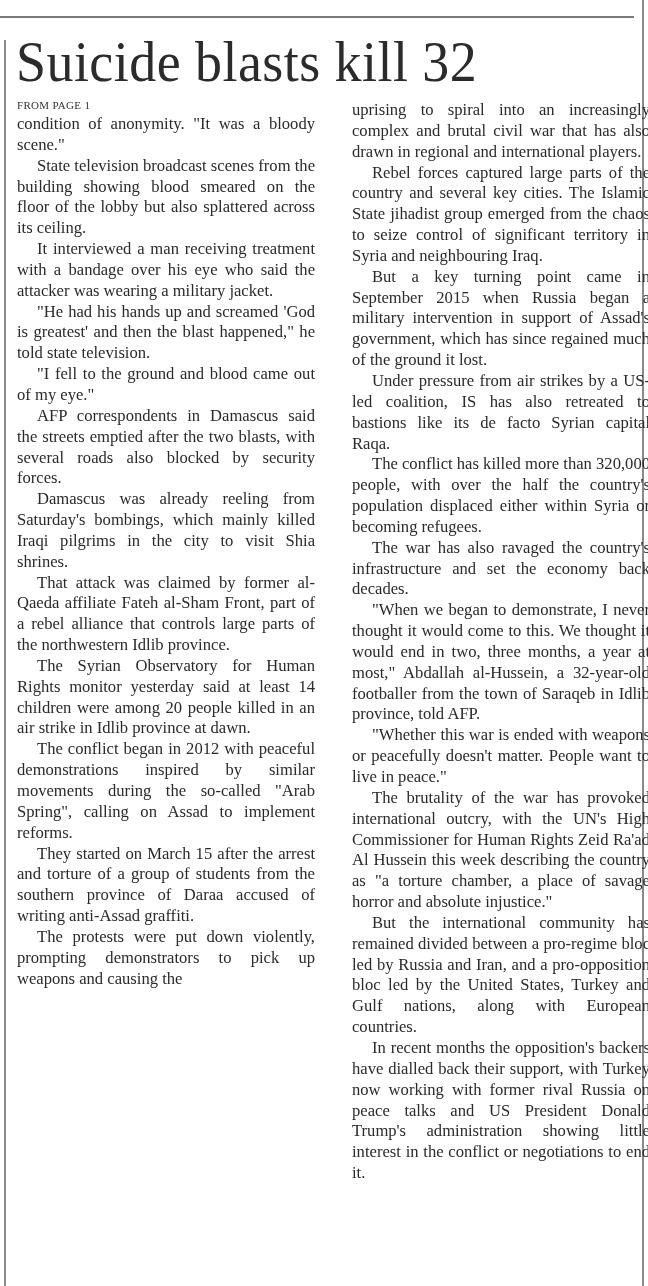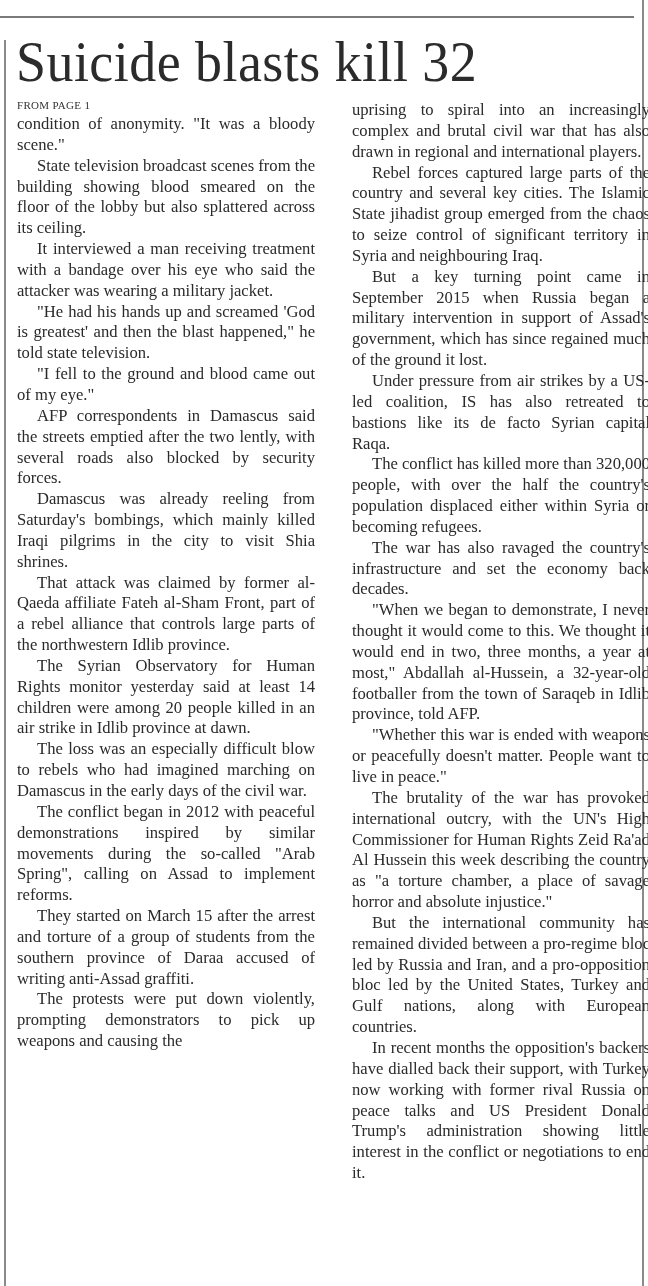--- a/index.html
+++ b/index.html
@@ -39,25 +39,24 @@
 
 <h1 class="headline">Suicide blasts kill 32</h1>
 <div class="kicker">FROM PAGE 1</div>
 
 <div class="col left">
   <p class="first">condition of anonymity. "It was a bloody scene."</p>
   <p>State television broadcast scenes from the building showing blood smeared on the floor of the lobby but also splattered across its ceiling.</p>
   <p>It interviewed a man receiving treatment with a bandage over his eye who said the attacker was wearing a military jacket.</p>
   <p>"He had his hands up and screamed 'God is greatest' and then the blast happened," he told state television.</p>
   <p>"I fell to the ground and blood came out of my eye."</p>
-  <p>AFP correspondents in Damascus said the streets emptied after the two lently, with several roads also blocked by security forces.</p>
+  <p>AFP correspondents in Damascus said the streets emptied after the two blasts, with several roads also blocked by security forces.</p>
   <p>Damascus was already reeling from Saturday's bombings, which mainly killed Iraqi pilgrims in the city to visit Shia shrines.</p>
   <p>That attack was claimed by former al-Qaeda affiliate Fateh al-Sham Front, part of a rebel alliance that controls large parts of the northwestern Idlib province.</p>
   <p>The Syrian Observatory for Human Rights monitor yesterday said at least 14 children were among 20 people killed in an air strike in Idlib province at dawn.</p>
-  <p>The loss was an especially difficult blow to rebels who had imagined marching on Damascus in the early days of the civil war.</p>
   <p>The conflict began in 2012 with peaceful demonstrations inspired by similar movements during the so-called "Arab Spring", calling on Assad to implement reforms.</p>
   <p>They started on March 15 after the arrest and torture of a group of stu­dents from the southern province of Daraa accused of writing anti-Assad graffiti.</p>
   <p>The protests were put down vio­lently, prompting demonstrators to pick up weapons and causing the</p>
 </div>
 
 <div class="col right">
   <p class="first">uprising to spiral into an increasingly complex and brutal civil war that has also drawn in regional and interna­tional players.</p>
   <p>Rebel forces captured large parts of the country and several key cities. The Islamic State jihadist group emerged from the chaos to seize control of significant territory in Syria and neigh­bouring Iraq.</p>
   <p>But a key turning point came in September 2015 when Russia began a military intervention in support of Assad's government, which has since regained much of the ground it lost.</p>
   <p>Under pressure from air strikes by a US-led coalition, IS has also retreated to bastions like its de facto Syrian capital Raqa.</p>

